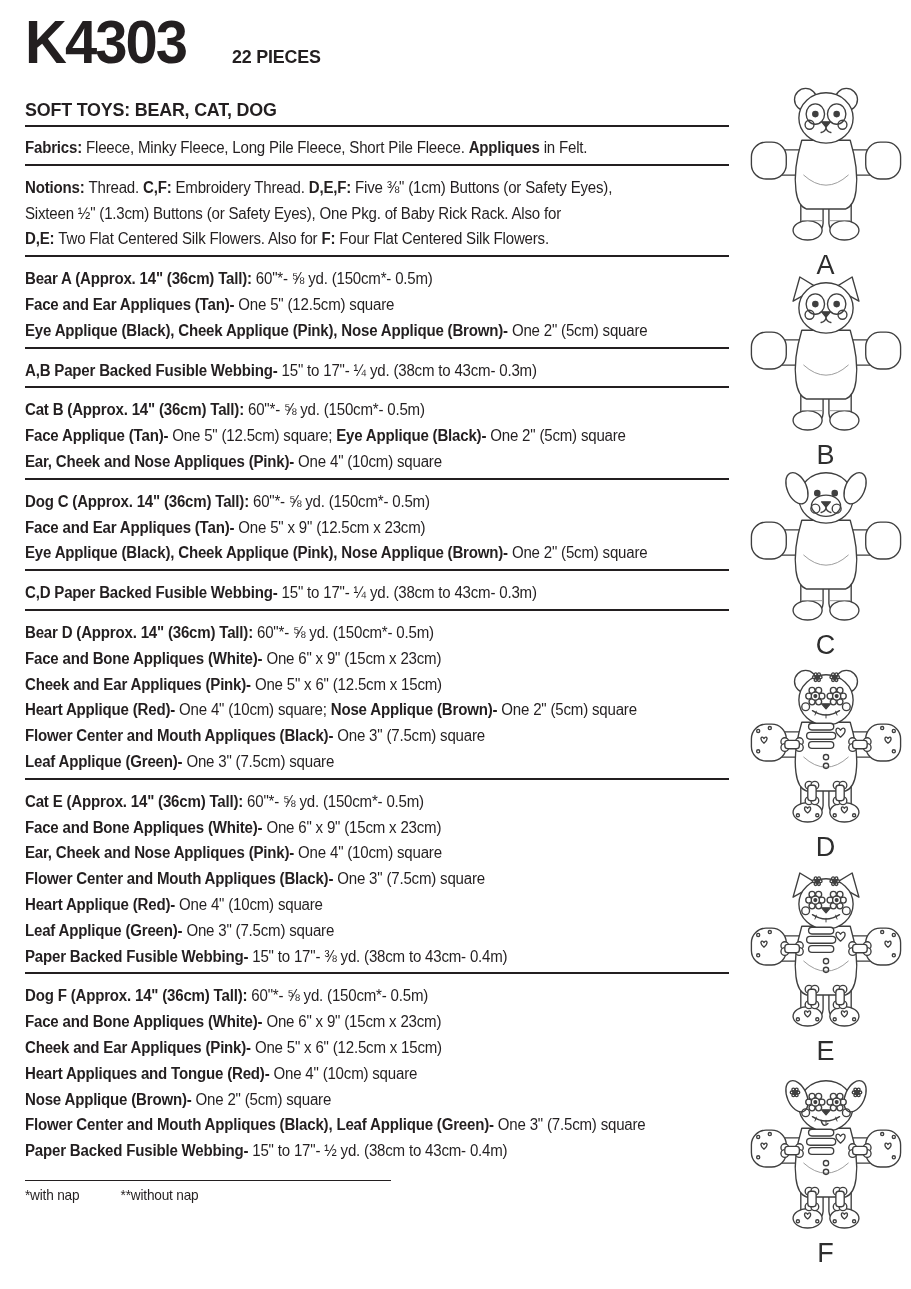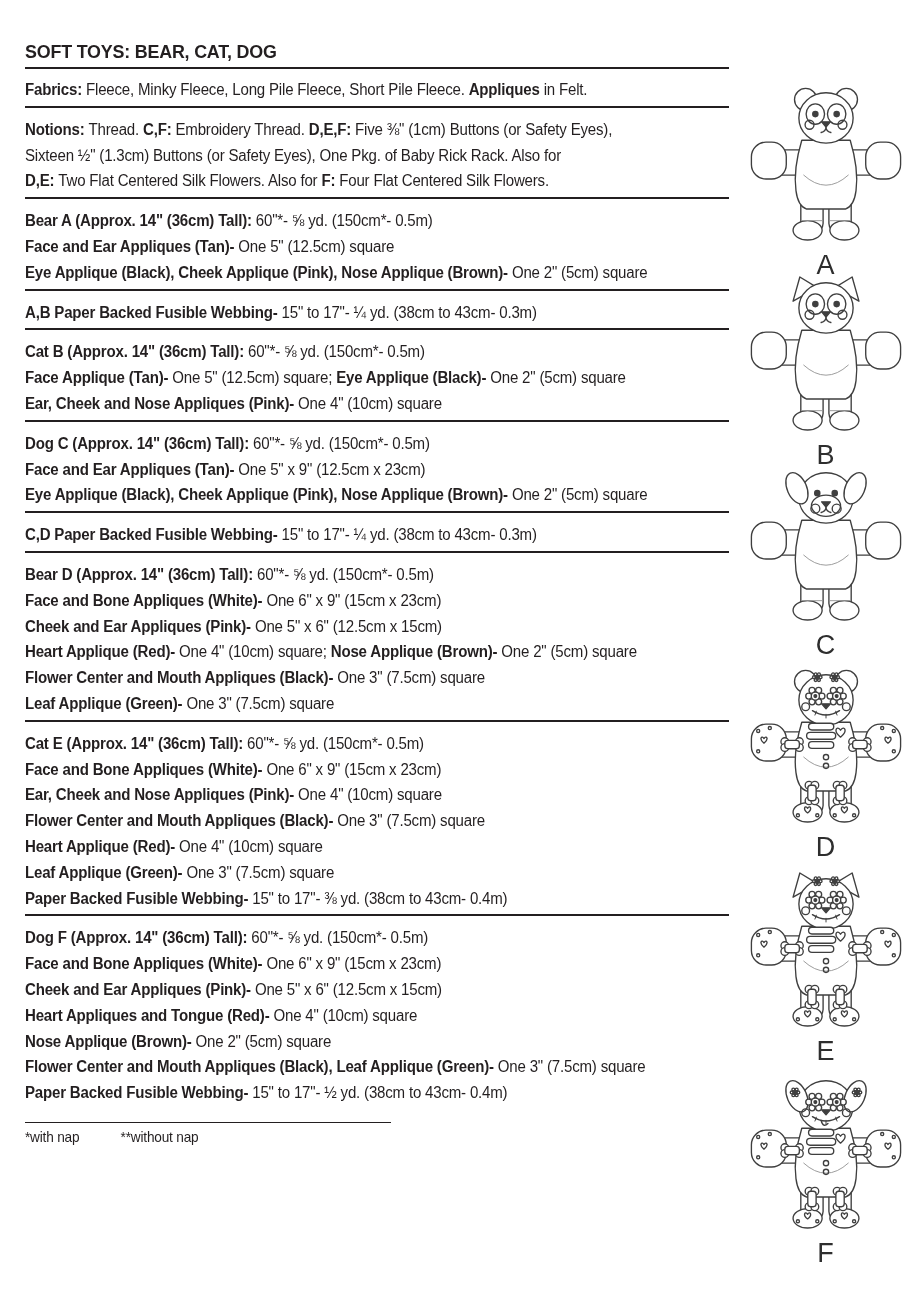--- a/index.html
+++ b/index.html
@@ -23,20 +23,24 @@
   .footnote span + span{margin-left:40px;}
   .figure-column{position:absolute; left:741px; top:84px; width:170px; height:1200px;}
   .toy{position:absolute; left:5px; width:160px; margin:0; text-align:center;}
   .toy figcaption{font-size:27px; margin-top:5px; color:#2e2e2e; letter-spacing:1px;}
 </style>
 </head>
 <body style="--ink: #231f20;">
 
 <div class="page">
   <div class="content">
+    <div class="masthead">
+      <h1 class="pattern-number">K4303</h1>
+      <span class="pieces cond">22 PIECES</span>
+    </div>
     <div class="subtitle cond">SOFT TOYS: BEAR, CAT, DOG</div>
     <div class="rule"></div>
     <div id="spec-lines">
         <div class="spec-line cond"><span class="b">Fabrics: </span><span>Fleece, Minky Fleece, Long Pile Fleece, Short Pile Fleece. </span><span class="b">Appliques </span><span>in Felt.</span></div>
         <div class="rule"></div>
         <div class="spec-line cond"><span class="b">Notions: </span><span>Thread. </span><span class="b">C,F: </span><span>Embroidery Thread. </span><span class="b">D,E,F: </span><span>Five ⅜" (1cm) Buttons (or Safety Eyes),</span></div>
         <div class="spec-line cond"><span>Sixteen ½" (1.3cm) Buttons (or Safety Eyes), One Pkg. of Baby Rick Rack. Also for</span></div>
         <div class="spec-line cond"><span class="b">D,E: </span><span>Two Flat Centered Silk Flowers. Also for </span><span class="b">F: </span><span>Four Flat Centered Silk Flowers.</span></div>
         <div class="rule"></div>
         <div class="spec-line cond"><span class="b">Bear A (Approx. 14" (36cm) Tall): </span><span>60"*- ⅝ yd. (150cm*- 0.5m)</span></div>

